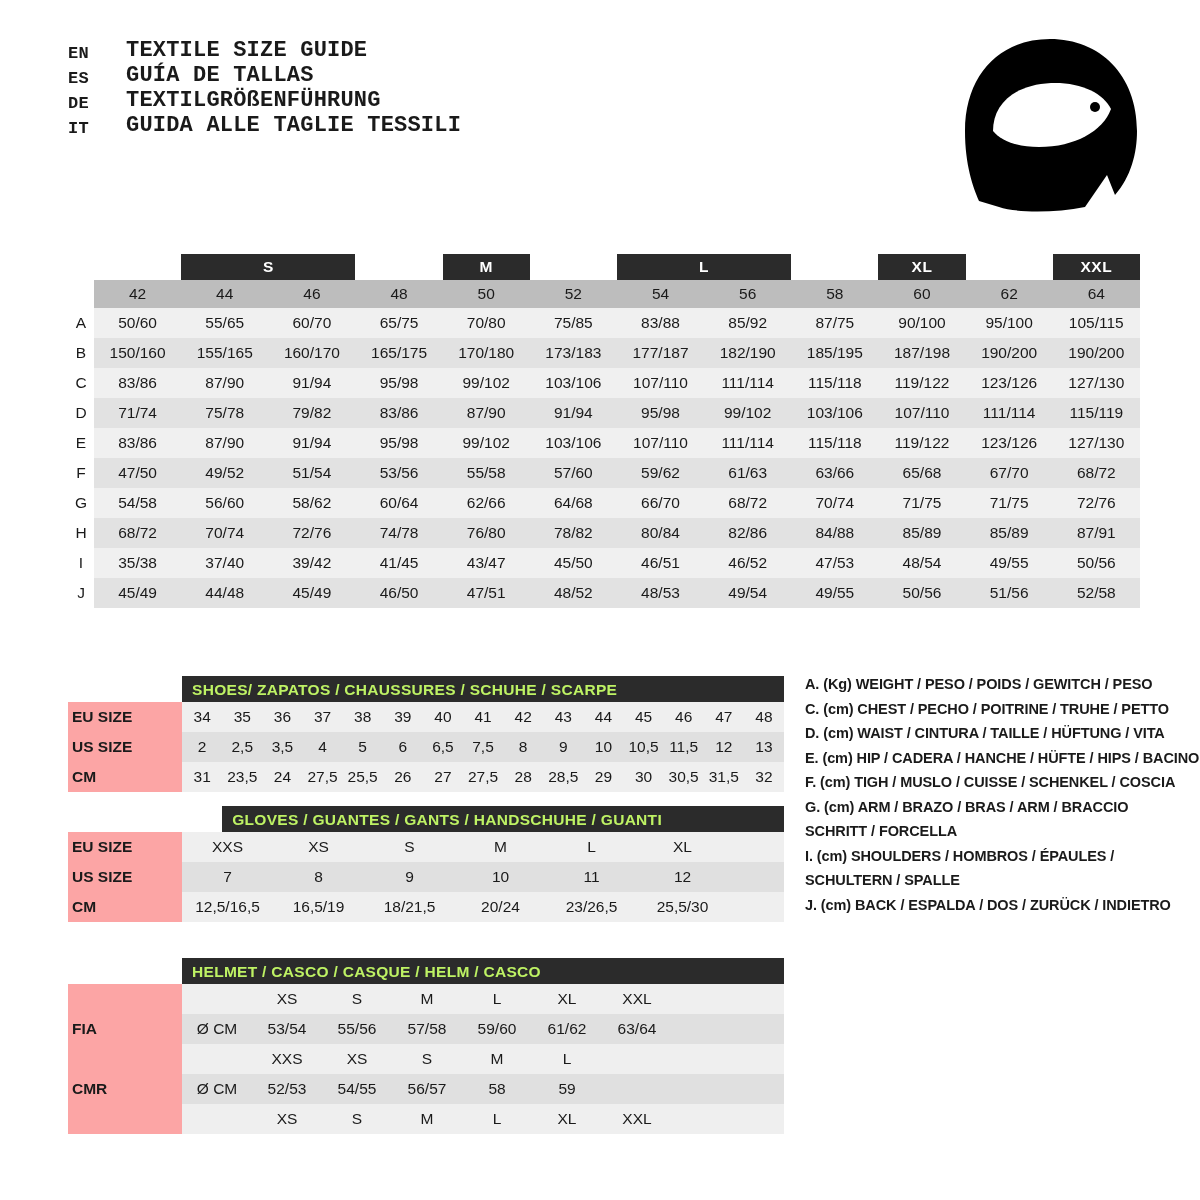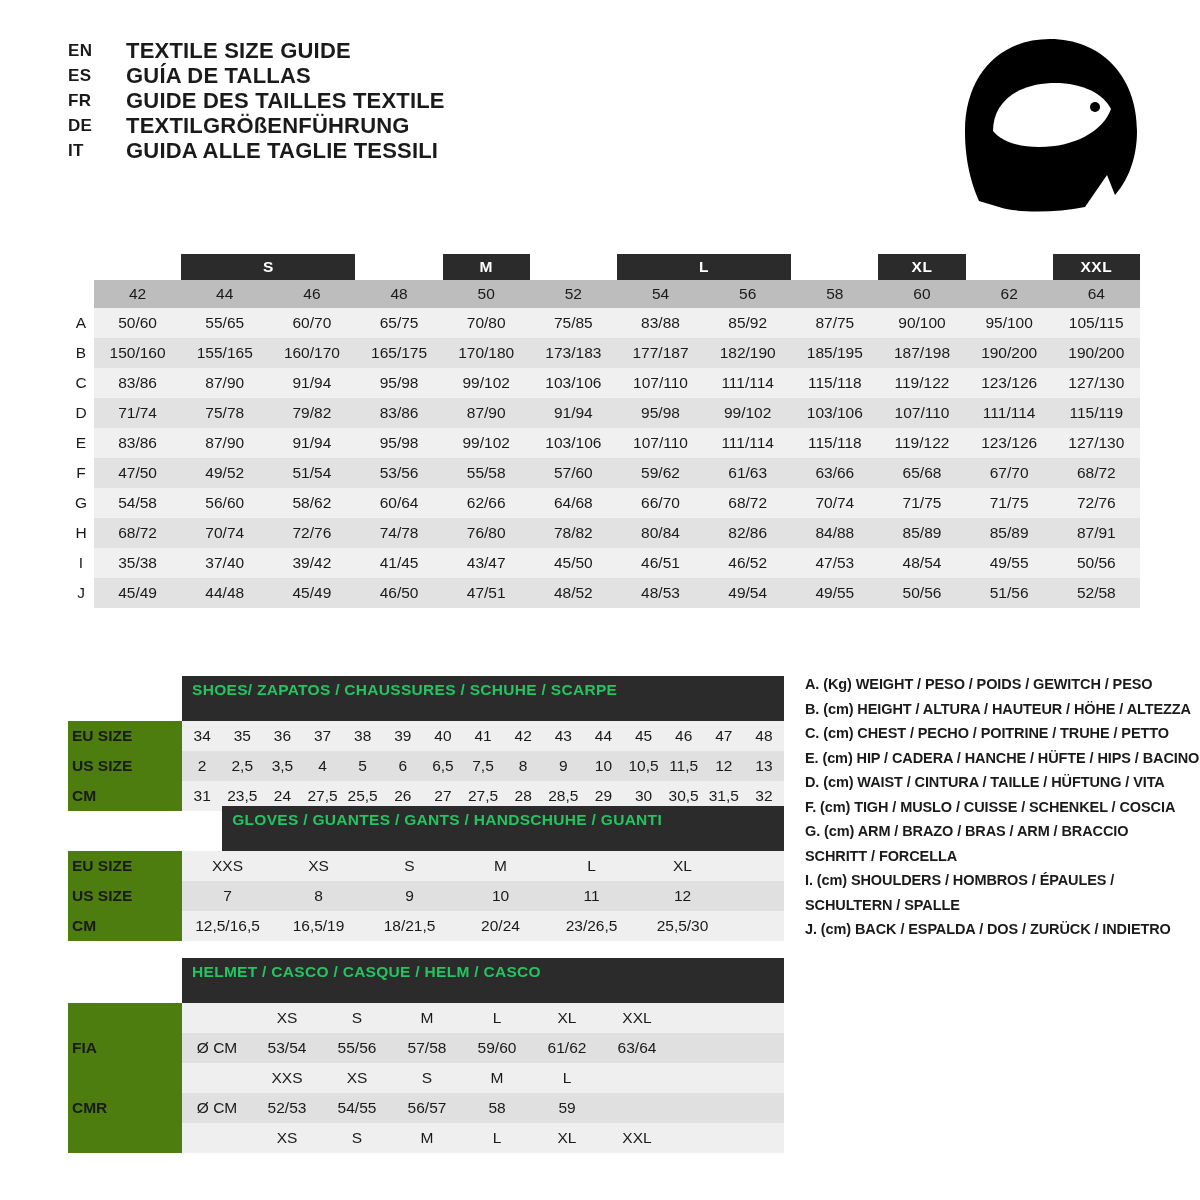--- a/index.html
+++ b/index.html
@@ -8,21 +8,21 @@
     width:1200px; height:1200px;
     background:#ffffff;
     font-family:"Liberation Sans", sans-serif;
     color:#1a1a1a;
     position:relative;
     overflow:hidden;
   }
 
   
   .header { position:absolute; left:68px; top:38px; }
-  .hdr-row { display:flex; align-items:center; height:25px; }
+  .hdr-row { display:flex; align-items:flex-end; height:25px;font-family:Liberation Mono, monospace; }
   .hdr-lang {
     width:58px; font-size:17px; font-weight:bold; letter-spacing:.3px;
   }
   .hdr-text { font-size:22px; font-weight:bold; letter-spacing:.2px; }
 
   
   .helmet { position:absolute; left:955px; top:35px; width:190px; height:180px; }
 
   
   .main-table {
@@ -49,47 +49,43 @@
 
   
   .sub { position:absolute; font-size:15.5px; }
   .sub table { border-collapse:collapse; }
   .sub td { padding:0 2px; height:30px; text-align:center; white-space:nowrap; }
   .sub td.lbl {
     text-align:left; font-weight:bold; width:108px; padding-left:4px;
     background:#ffffff;
   }
   .bartitle {
-    background:#2b2b2b; color:#22c55e; font-weight:bold; font-size:15.5px;
-    height:45px; line-height:27px; text-align:left; padding-left:10px;
+    background:#2b2b2b; color:#bef264; font-weight:bold; font-size:15.5px;
+    height:26px; line-height:27px; text-align:left; padding-left:10px;
     letter-spacing:.3px;
   }
   .shade1 td { background:#efefef; }
   .shade2 td { background:#e0e0e0; }
-  .shade1 td.lbl, .shade2 td.lbl { background:#4d7c0f; }
+  .shade1 td.lbl, .shade2 td.lbl { background:#fca5a5; }
 
   
   .legend { position:absolute; left:805px; top:672px; width:380px; font-size:14.5px; }
   .legend div { line-height:24.5px; white-space:nowrap; font-weight:bold; letter-spacing:-.1px;}
 </style>
 </head>
 <body>
 
 <div class="header">
   <div class="hdr-row">
     <span class="hdr-lang">EN</span>
     <span class="hdr-text">TEXTILE SIZE GUIDE</span>
   </div>
   <div class="hdr-row">
     <span class="hdr-lang">ES</span>
     <span class="hdr-text">GUÍA DE TALLAS</span>
-  </div>
-  <div class="hdr-row">
-    <span class="hdr-lang">FR</span>
-    <span class="hdr-text">GUIDE DES TAILLES TEXTILE</span>
   </div>
   <div class="hdr-row">
     <span class="hdr-lang">DE</span>
     <span class="hdr-text">TEXTILGRÖßENFÜHRUNG</span>
   </div>
   <div class="hdr-row">
     <span class="hdr-lang">IT</span>
     <span class="hdr-text">GUIDA ALLE TAGLIE TESSILI</span>
   </div>
 </div>
@@ -475,23 +471,22 @@
         <td>XL</td>
         <td>XXL</td>
         <td></td>
       </tr>
     </tbody>
   </table>
 </div>
 
 <div class="legend">
   <div>A. (Kg) WEIGHT / PESO / POIDS / GEWITCH / PESO</div>
-  <div>B. (cm) HEIGHT / ALTURA / HAUTEUR / HÖHE / ALTEZZA</div>
   <div>C. (cm) CHEST / PECHO / POITRINE / TRUHE / PETTO</div>
+  <div>D. (cm) WAIST / CINTURA / TAILLE / HÜFTUNG / VITA</div>
   <div>E. (cm) HIP / CADERA / HANCHE / HÜFTE / HIPS / BACINO</div>
-  <div>D. (cm) WAIST / CINTURA / TAILLE / HÜFTUNG / VITA</div>
   <div>F. (cm) TIGH / MUSLO / CUISSE / SCHENKEL / COSCIA</div>
   <div>G. (cm) ARM / BRAZO / BRAS / ARM / BRACCIO</div>
   <div>SCHRITT / FORCELLA</div>
   <div>I. (cm) SHOULDERS / HOMBROS / ÉPAULES /</div>
   <div>SCHULTERN / SPALLE</div>
   <div>J. (cm) BACK / ESPALDA / DOS / ZURÜCK / INDIETRO</div>
 </div>
 
 </body></html>

